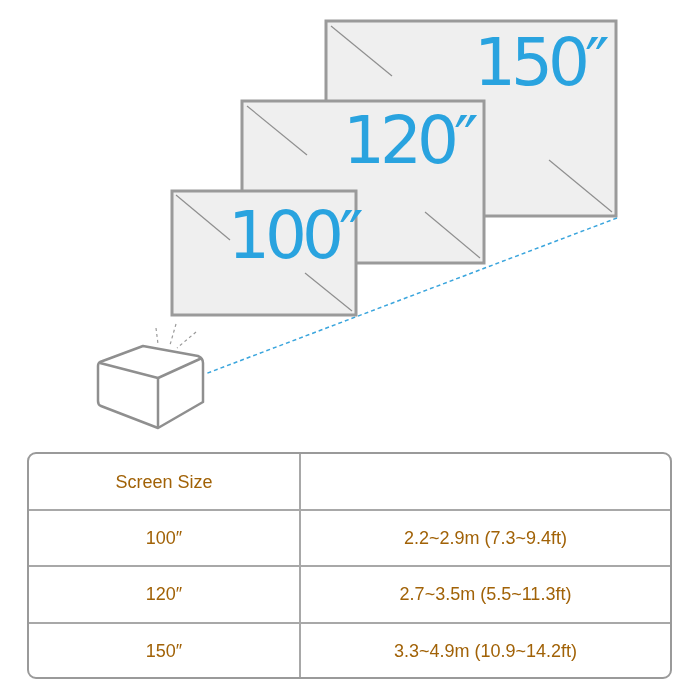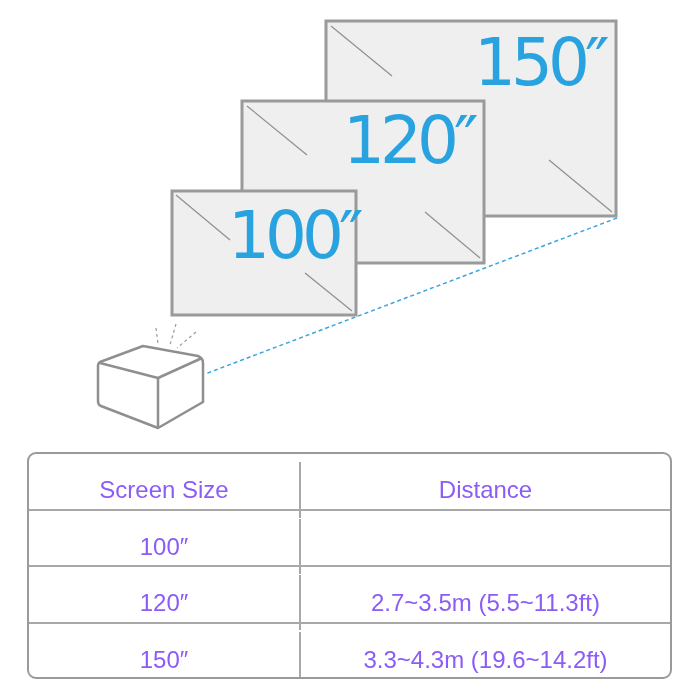--- a/index.html
+++ b/index.html
@@ -26,24 +26,23 @@
     .t-row {
       position: absolute; left: 0; right: 0;
       display: flex;
       box-sizing: border-box;
     }
     .t-row.bordered { border-top: 2px solid #a8a8a8; }
     .t-cell {
       display: flex; align-items: center; justify-content: center;
       box-sizing: border-box;
       font-family: "Liberation Sans", sans-serif;
-      font-size: 24px;
-      color: #8b5cf6;
+      font-size: 18px;
+      color: #a16207;
       height: 100%;
-      margin-top: 8px;
     }
     .t-cell.c1 { width: 272px; border-right: 2px solid #a8a8a8; }
     .t-cell.c2 { flex: 1; }
   </style>
 </head>
 <body>
 
 <div id="diagram">
   <svg width="700" height="440" viewBox="0 0 700 440" xmlns="http://www.w3.org/2000/svg">
 
@@ -81,26 +80,26 @@
   </svg>
 
   <div class="screen-label" style="left:474px; top:30px; font-size:66px;">150″</div>
   <div class="screen-label" style="left:343px; top:108px; font-size:66px;">120″</div>
   <div class="screen-label" style="left:228px; top:203px; font-size:66px;">100″</div>
 </div>
 
 <div id="size-table">
   <div class="t-row" style="top:0; height:56px;">
     <div class="t-cell c1">Screen Size</div>
-    <div class="t-cell c2">Distance</div>
   </div>
   <div class="t-row bordered" style="top:55px; height:57px;">
     <div class="t-cell c1">100″</div>
+    <div class="t-cell c2">2.2~2.9m (7.3~9.4ft)</div>
   </div>
   <div class="t-row bordered" style="top:111px; height:57px;">
     <div class="t-cell c1">120″</div>
     <div class="t-cell c2">2.7~3.5m (5.5~11.3ft)</div>
   </div>
   <div class="t-row bordered" style="top:168px; height:57px;">
     <div class="t-cell c1">150″</div>
-    <div class="t-cell c2">3.3~4.3m (19.6~14.2ft)</div>
+    <div class="t-cell c2">3.3~4.9m (10.9~14.2ft)</div>
   </div>
 </div>
 
 </body></html>

